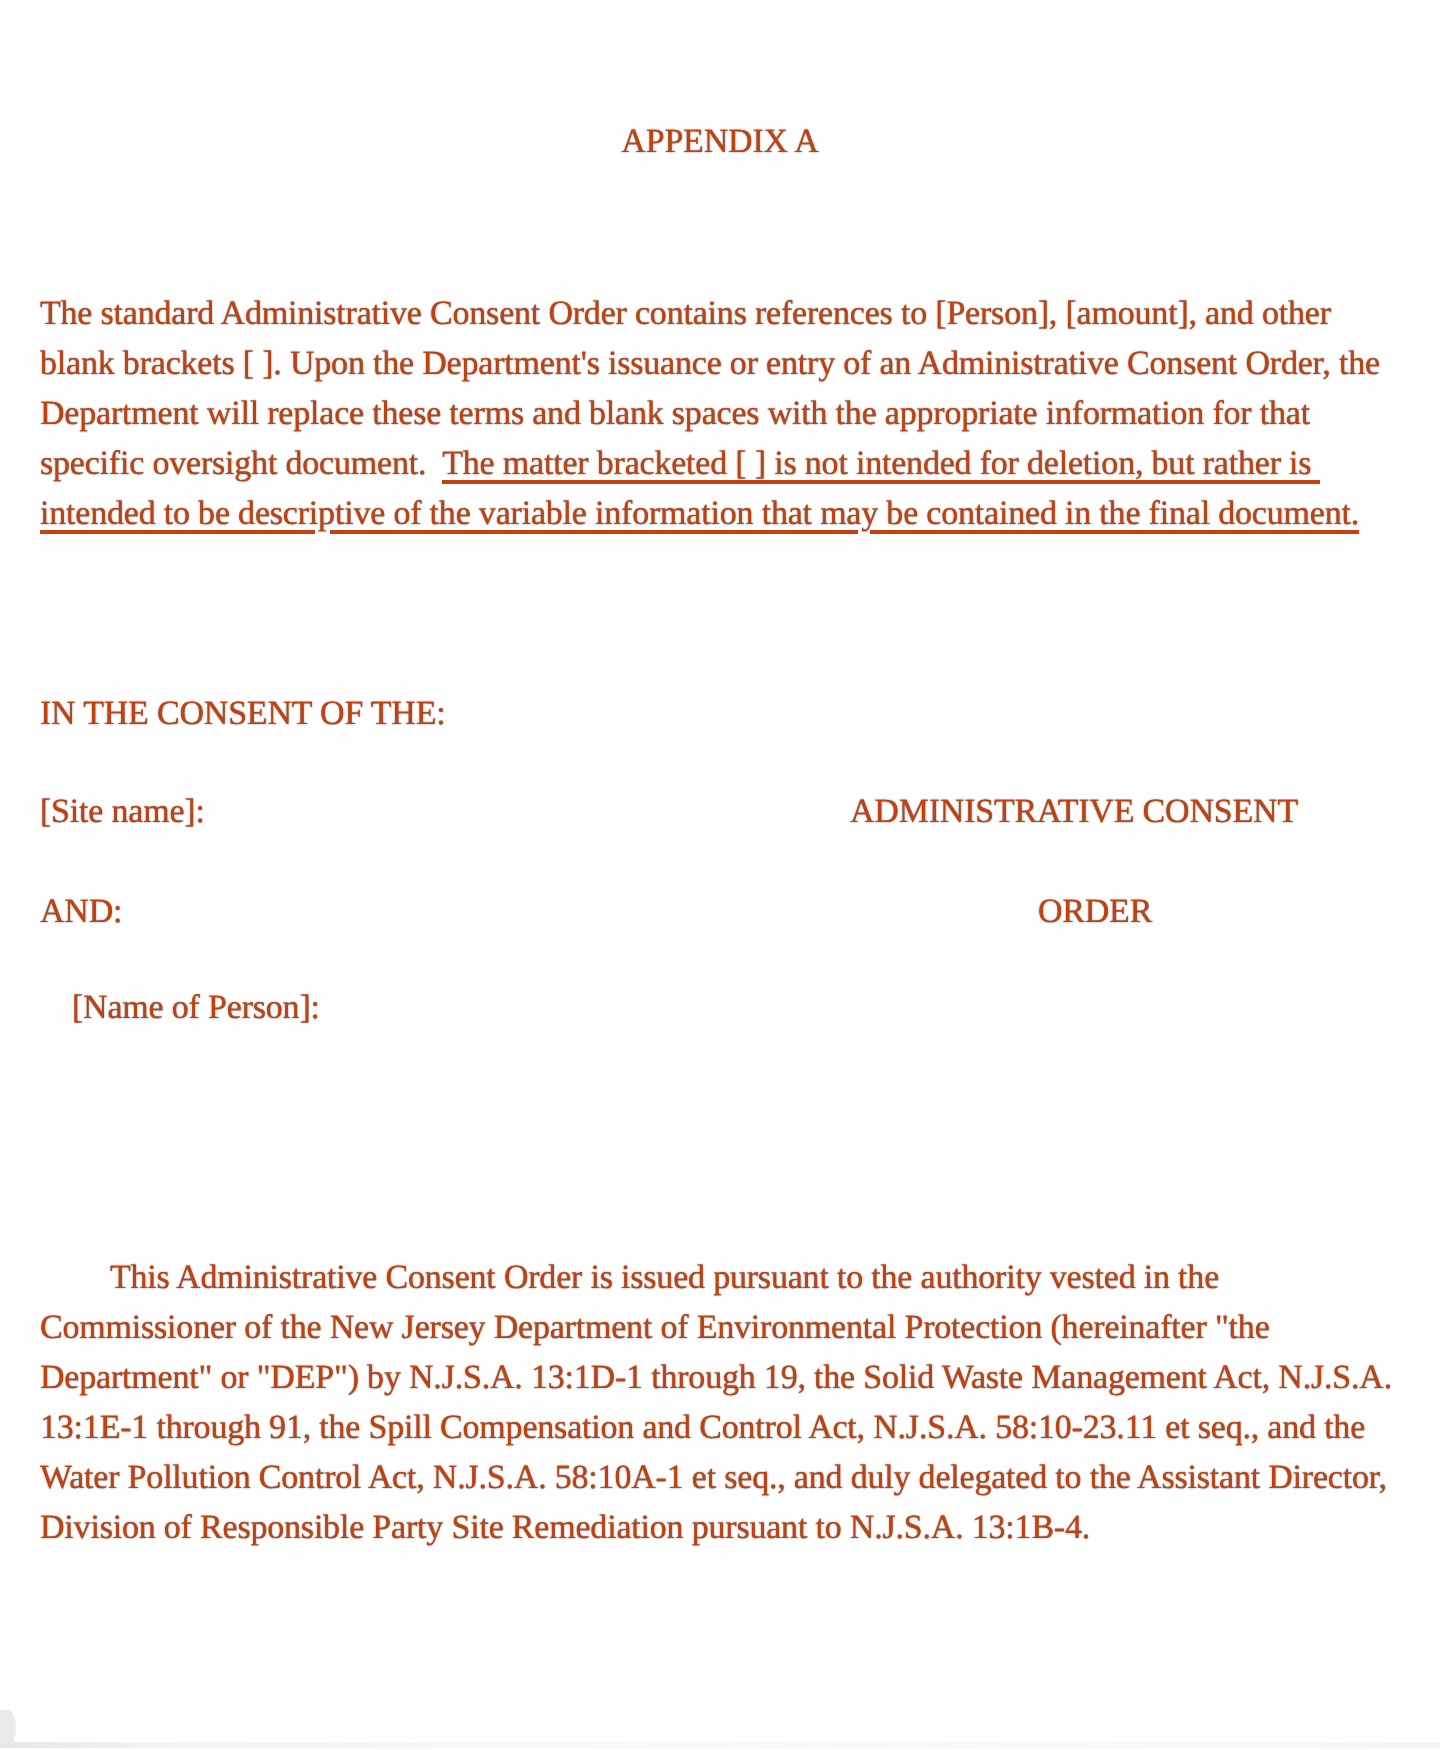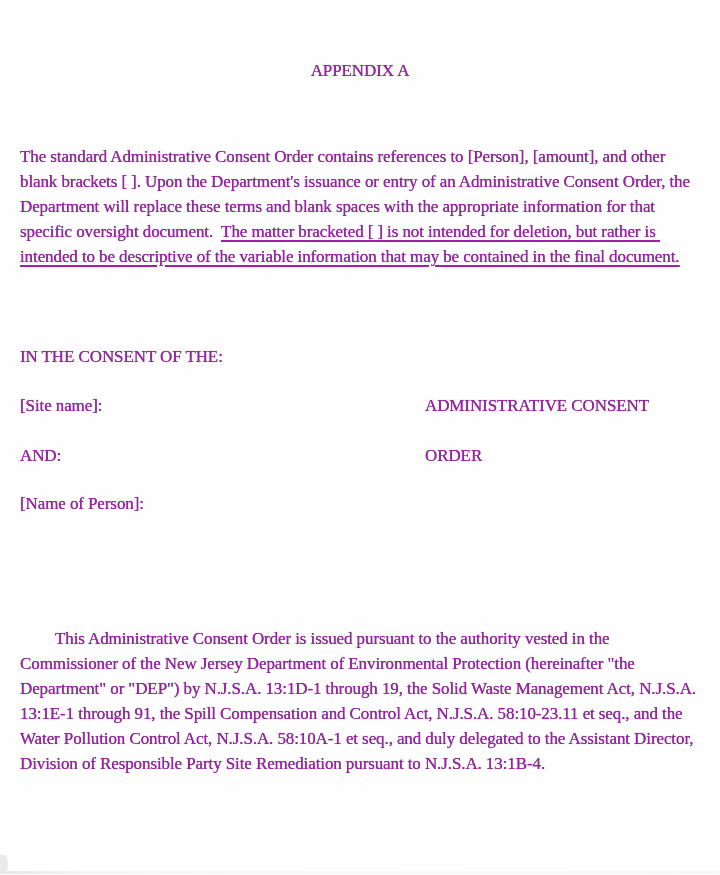--- a/index.html
+++ b/index.html
@@ -11,21 +11,21 @@
     overflow: hidden;
   }
   .page {
     position: relative;
     width: 720px;
     height: 875px;
     background: #fefefe;
     font-family: "Liberation Serif", "DejaVu Serif", serif;
     font-size: 17px;
     line-height: 25px;
-    color: #a21caf;
+    color: #c2410c;
     
     text-shadow: 0 0 0.7px rgba(30,30,30,0.85);
     letter-spacing: -0.1px;
   }
   .doc-title {
     position: absolute;
     top: 58px;
     left: 0;
     width: 720px;
     text-align: center;
@@ -43,40 +43,40 @@
     text-decoration-thickness: 1.5px;
     text-underline-offset: 3px;
   }
   .matter-heading {
     position: absolute;
     top: 344px;
     left: 20px;
   }
   .lbl-site    { position: absolute; top: 393px; left: 20px; }
   .lbl-and     { position: absolute; top: 443px; left: 20px; }
-  .lbl-person  { position: absolute; top: 491px; left: 20px; }
+  .lbl-person  { position: absolute; top: 491px; left: 36px; }
   .program-block {
     position: absolute;
     top: 540px;
     left: 20px;
     line-height: 25px;
   }
   .right-consent {
     position: absolute;
     top: 393px;
     left: 425px;
     width: 245px;
     text-align: left;
   }
   .right-order {
     position: absolute;
     top: 443px;
     left: 425px;
     width: 245px;
-    text-align: left;
+    text-align: center;
   }
   .authority {
     position: absolute;
     top: 609px;
     left: 20px;
     width: 684px;
     text-indent: 35px;
   }
   
   .scan-bottom-line {

